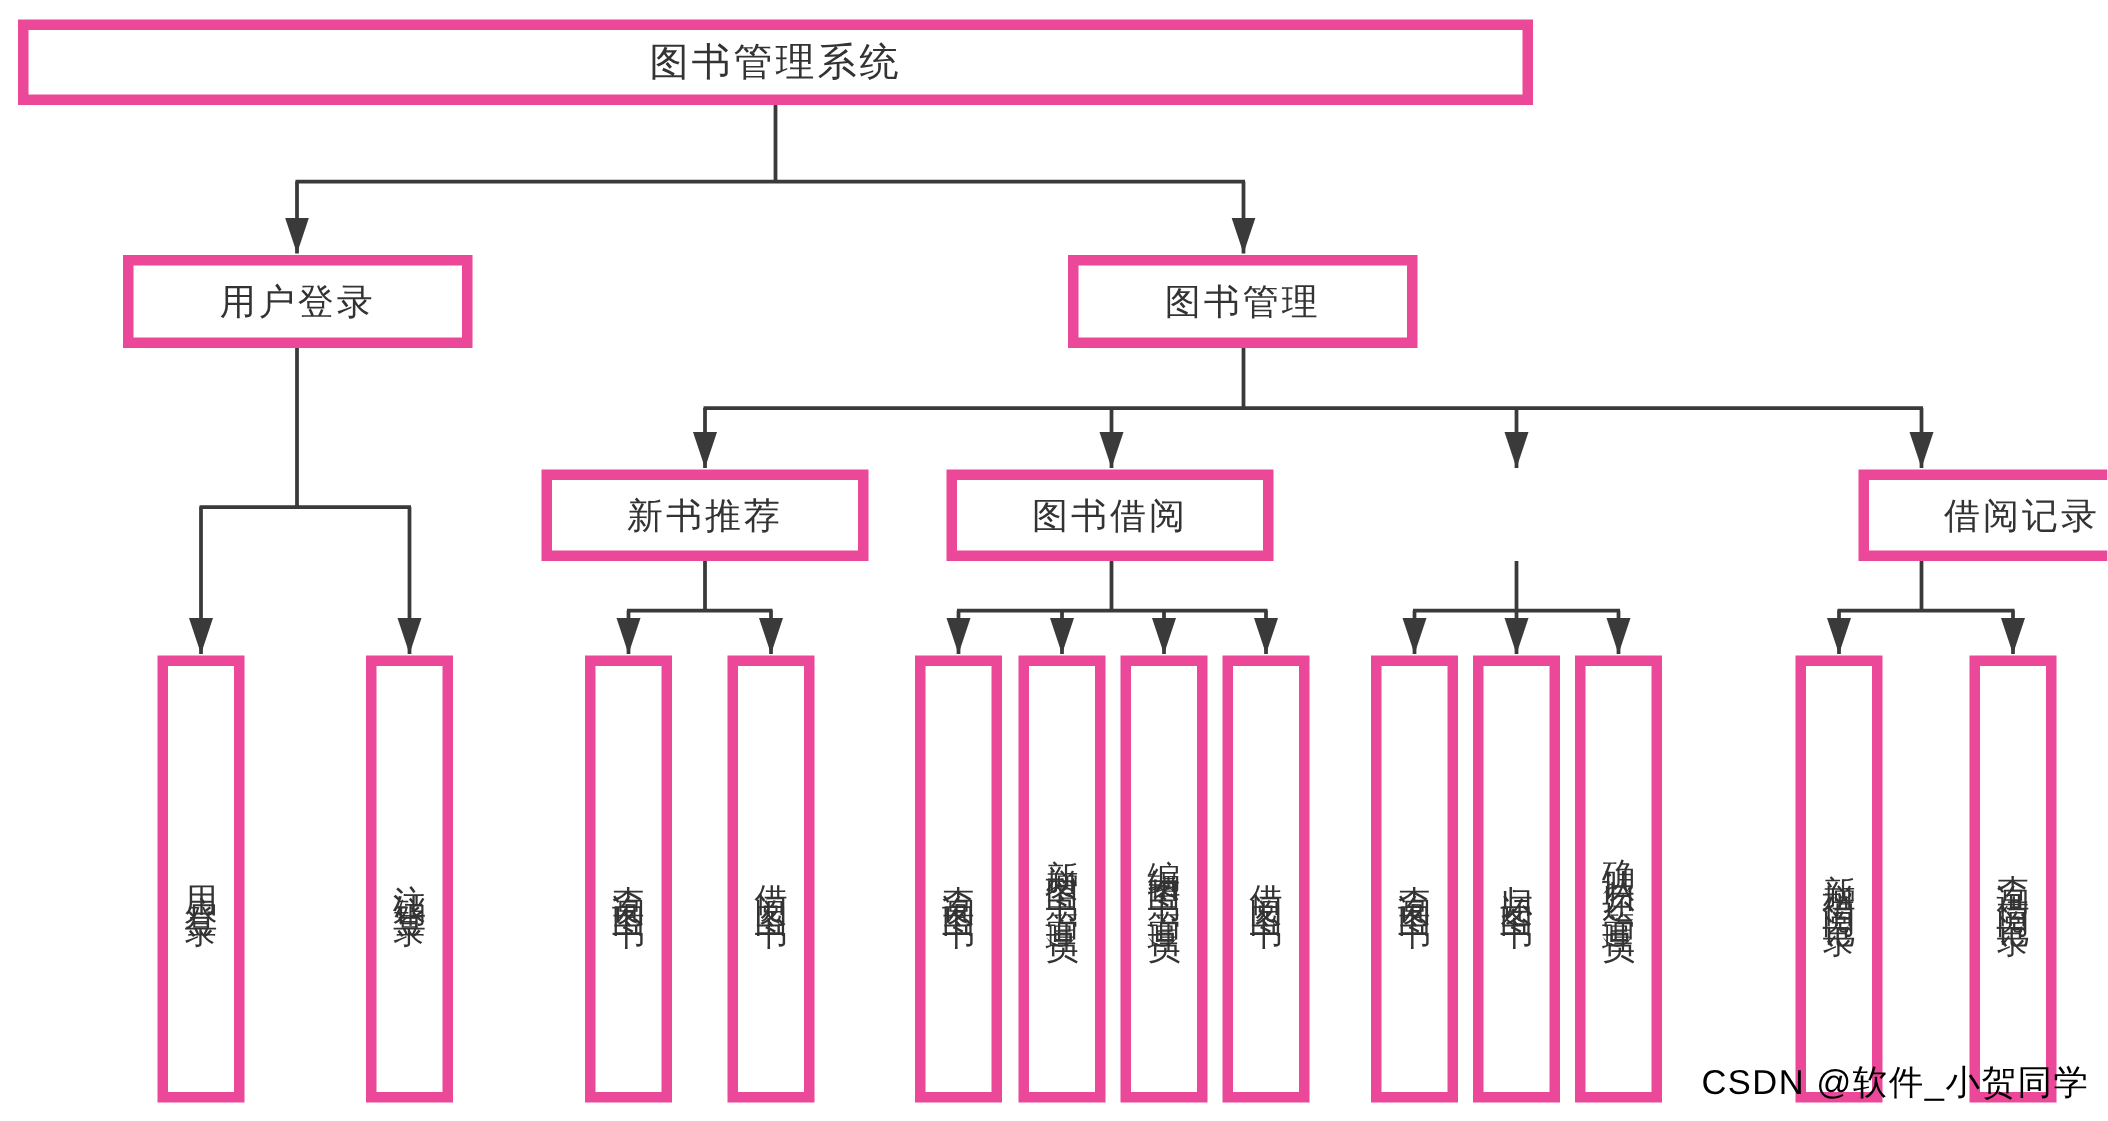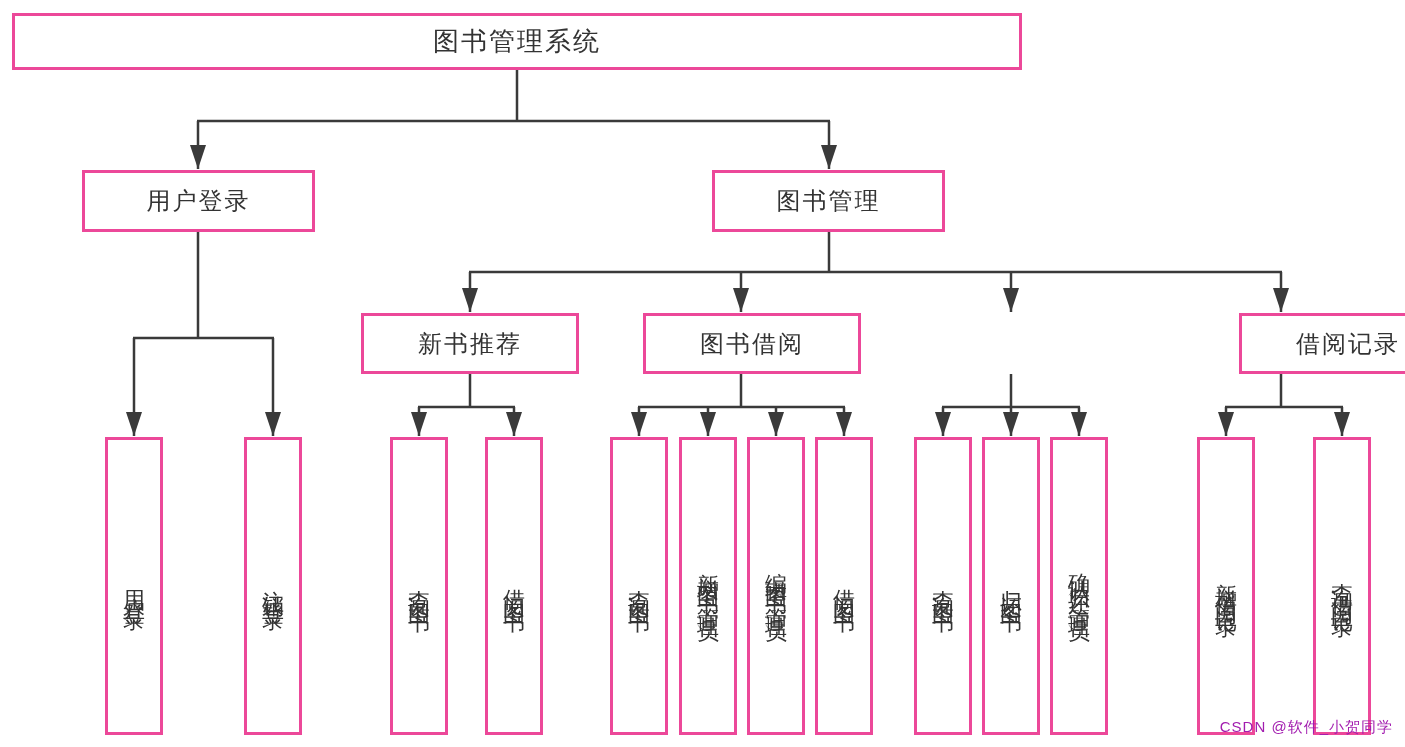--- a/index.html
+++ b/index.html
@@ -7,52 +7,52 @@
     position:relative;
     width:1405px;height:747px;
     background:#ffffff;
     font-family:"Liberation Sans",sans-serif;
     overflow:hidden;
   }
   .connectors{position:absolute;left:0;top:0;z-index:1;}
   .node{
     position:absolute;
     box-sizing:border-box;
-    border:3px solid #ec4899;
+    border:7px solid #ec4899;
     background:#ffffff;
     display:flex;align-items:center;justify-content:center;
     color:#333333;
     z-index:2;
   }
   .node.h span{font-size:24px;letter-spacing:2px;white-space:nowrap;}
   .node.root span{font-size:26px;}
   .node.leaf span{
     writing-mode:vertical-rl;
     text-orientation:mixed;
     font-size:22px;
     letter-spacing:7px;
     line-height:1;
   }
   
   .root {left:12px;  top:13px;  width:1010px; height:57px;}
   .l2a  {left:82px;  top:170px; width:233px;  height:62px;}
   .l2b  {left:712px; top:170px; width:233px;  height:62px;}
   .l3   {top:313px;  height:61px; width:218px;}
-  .l3a{left:361px;} .l3b{left:631px;margin-left:12px;} .l3c{left:902px;} .l3d{left:1239px;}
+  .l3a{left:361px;} .l3b{left:631px;} .l3c{left:902px;} .l3d{left:1239px;}
   .leaf {top:437px;  height:298px; width:58px;}
   .A1{left:105px;} .A2{left:244px;}
   .B1{left:390px;} .B2{left:485px;}
   .C1{left:610px;} .C2{left:679px;} .C3{left:747px;} .C4{left:815px;}
   .D1{left:914px;} .D2{left:982px;} .D3{left:1050px;}
   .E1{left:1197px;} .E2{left:1313px;}
   .watermark{
     position:absolute;
     right:12px;bottom:10px;
-    color:#a21caf;
-    font-size:15px;
+    color:#000000;
+    font-size:23px;
     letter-spacing:1px;
     z-index:5;
     white-space:nowrap;
     margin-top:23px;
   }
 </style>
 </head>
 <body>
 
 <div class="canvas">

